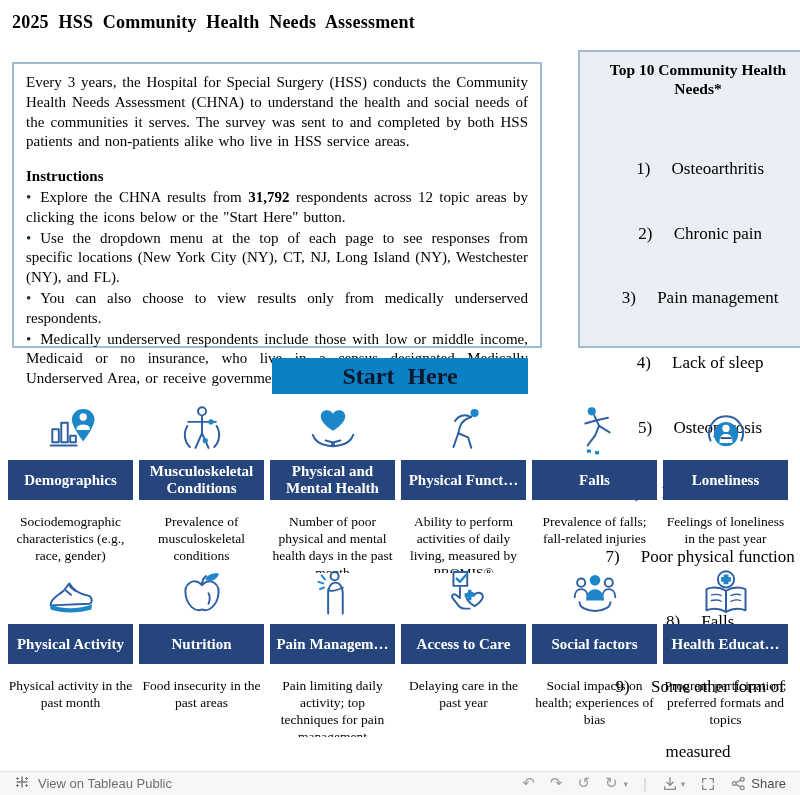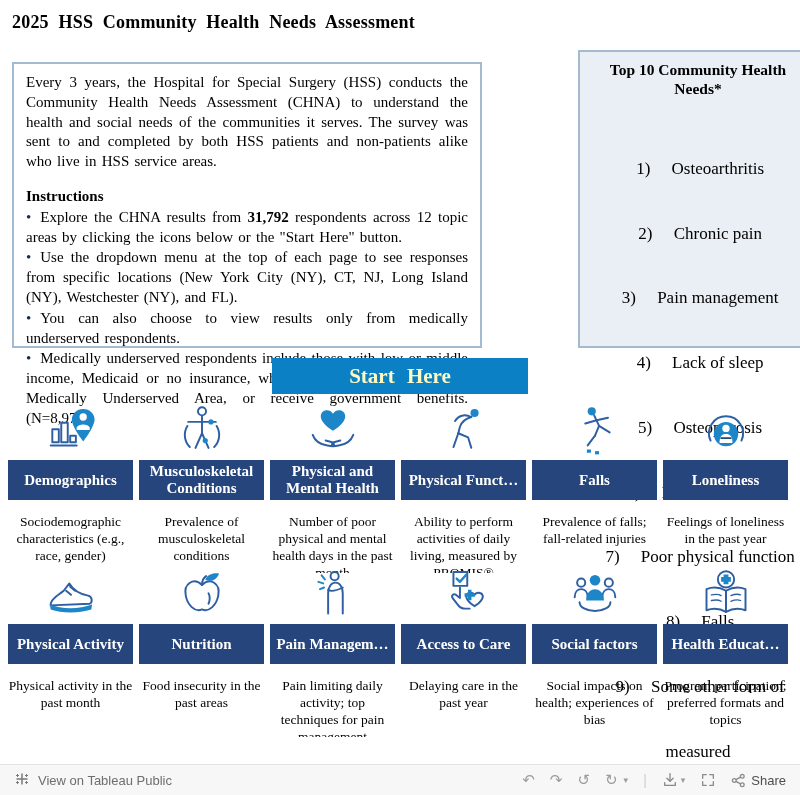--- a/index.html
+++ b/index.html
@@ -2,53 +2,53 @@
 <html><head>
 <meta charset="utf-8">
 <style>
   html,body { margin:0; padding:0; background:#fff; }
   .page { position:relative; width:800px; height:795px; overflow:hidden; background:#fff;
           font-family:"Liberation Serif", serif; color:#000; }
 
   .title { position:absolute; left:12px; top:12px; font-size:18px; font-weight:bold;
            word-spacing:5px; letter-spacing:0.2px; }
 
-  .intro-box { position:absolute; left:12px; top:62px; width:470px; height:286px;
+  .intro-box { position:absolute; left:12px; top:62px; width:530px; height:286px;
                box-sizing:border-box; border:2px solid #A2BBD1; background:#fff;
                padding:7px 12px 8px 12px; font-size:15px; line-height:1.32; }
   .intro-box p { margin:2px 0 0 0; text-align:justify; word-spacing:1.5px; }
   .instructions-heading { font-weight:bold; margin-top:15px; }
   .bullet-line { text-align:justify; word-spacing:1.5px; margin-top:1px; }
   .bullet-dot { color:#1A2B4A; margin-right:9px; }
   .bold-inline { font-weight:bold; }
 
   .top10-box { position:absolute; left:578px; top:50px; width:240px; height:298px;
                box-sizing:border-box; border:2px solid #A2BBD1; background:#E9EFF4;
                padding:5px 7px; }
   .top10-heading { text-align:center; font-weight:bold; font-size:15.5px; line-height:1.25; margin-top:3px; }
   .top10-list { margin-top:16px; font-size:17px; line-height:1.27; white-space:pre-wrap;text-align:center; }
   .top10-footnote { font-size:11.5px; line-height:1.2; margin-top:13px; }
 
   .start-button { position:absolute; left:272px; top:358px; width:256px; height:36px;
-                  background:#0B80C4; color:#fef9c3; font-weight:bold; font-size:21px;
+                  background:#0B80C4; color:#0f172a; font-weight:bold; font-size:24px;
                   display:flex; align-items:center; justify-content:center;
                   word-spacing:7px; cursor:pointer; }
 
   .tile-row { position:absolute; left:8px; width:784px; display:flex; gap:6px;align-items:flex-end; }
   .tile-row.row1 { top:397px; }
   .tile-row.row2 { top:561px; }
   .tile { flex:0 0 125px; width:125px; display:flex; flex-direction:column; align-items:center; cursor:pointer; }
   .tile-icon { height:59px; display:flex; align-items:flex-end; justify-content:center; padding-bottom:4px; }
   .tile-label { width:100%; height:40px; background:#25457C; color:#fff; font-weight:bold;
                 font-size:15px; line-height:1.12; display:flex; align-items:center; justify-content:center;
                 text-align:center; padding:0 3px; box-sizing:border-box; overflow:hidden; }
   .tile-desc { margin-top:13px; width:100%; font-size:13.5px; line-height:17px;
                text-align:center; height:60px; overflow:hidden; }
 
-  .toolbar { position:absolute; left:0; bottom:0; width:800px; height:31px; box-sizing:border-box;
+  .toolbar { position:absolute; left:0; bottom:0; width:800px; height:24px; box-sizing:border-box;
              background:#F7F7F7; border-top:1px solid #E2E2E2; display:flex; align-items:center;
              font-family:"Liberation Sans", sans-serif; font-size:13px; color:#6E6E6E; padding:0 14px; }
   .toolbar-left { display:flex; align-items:center; gap:8px; }
   .toolbar-spacer { flex:1; }
   .toolbar-right { display:flex; align-items:center; gap:15px; }
   .tb-glyph { font-family:"DejaVu Sans", sans-serif; font-size:15px; color:#9C9C9C; cursor:pointer; line-height:1; }
   .tb-caret { font-family:"DejaVu Sans", sans-serif; font-size:9px; color:#9C9C9C; margin-left:-9px; cursor:pointer; }
   .tb-sep { color:#CFCFCF; font-size:14px; }
   .tb-iconbtn { display:flex; align-items:center; cursor:pointer; gap:5px; }
   .share-label { color:#4E4E4E; }

